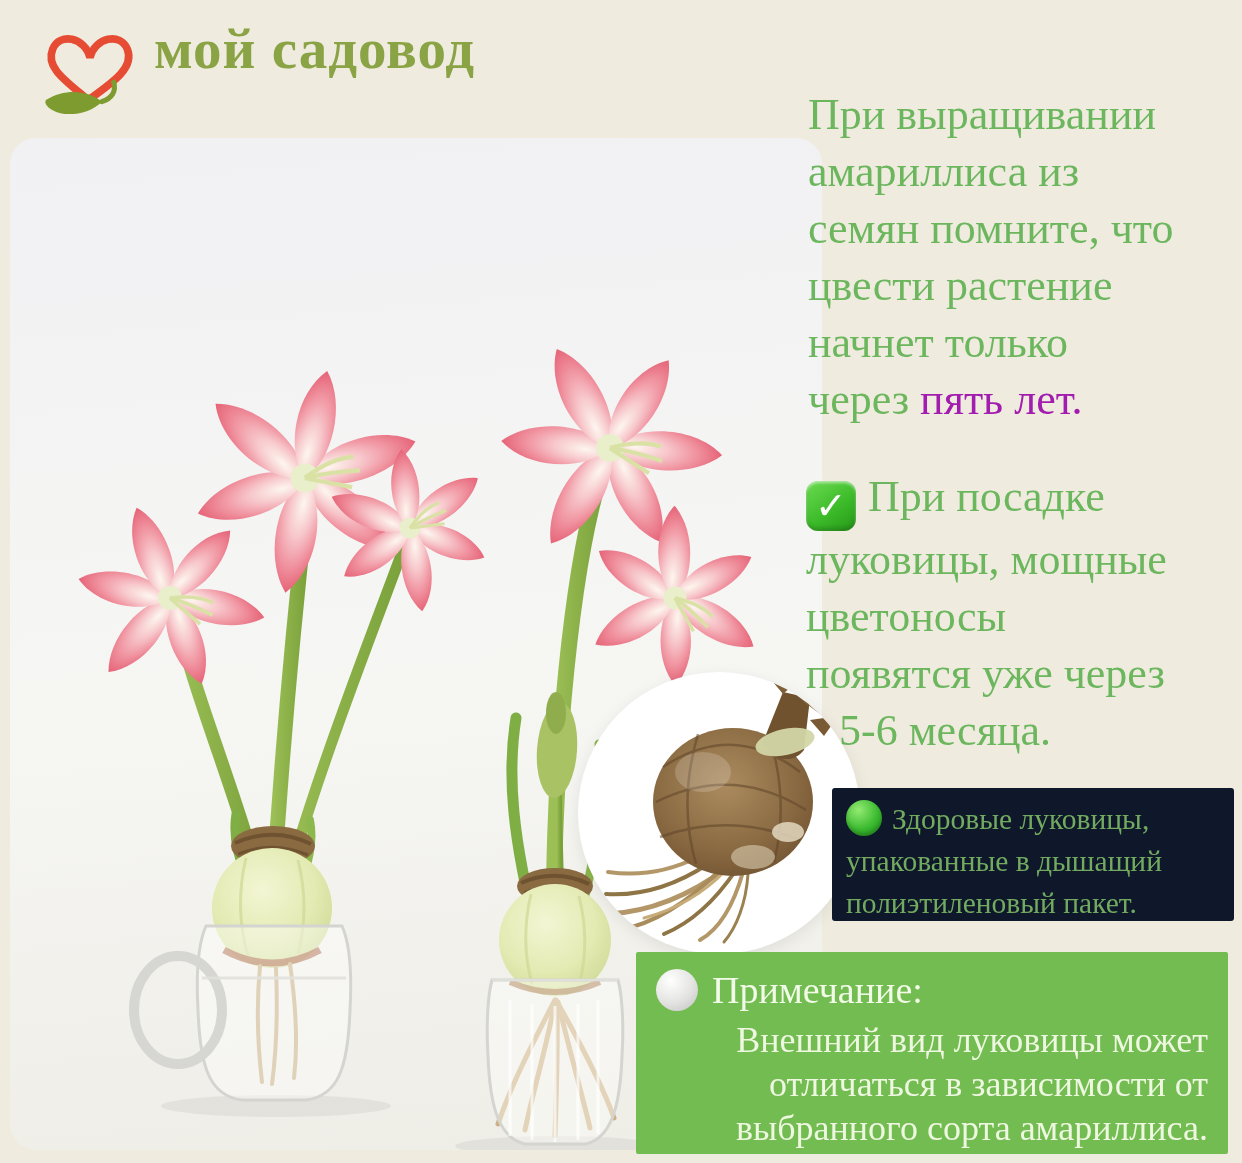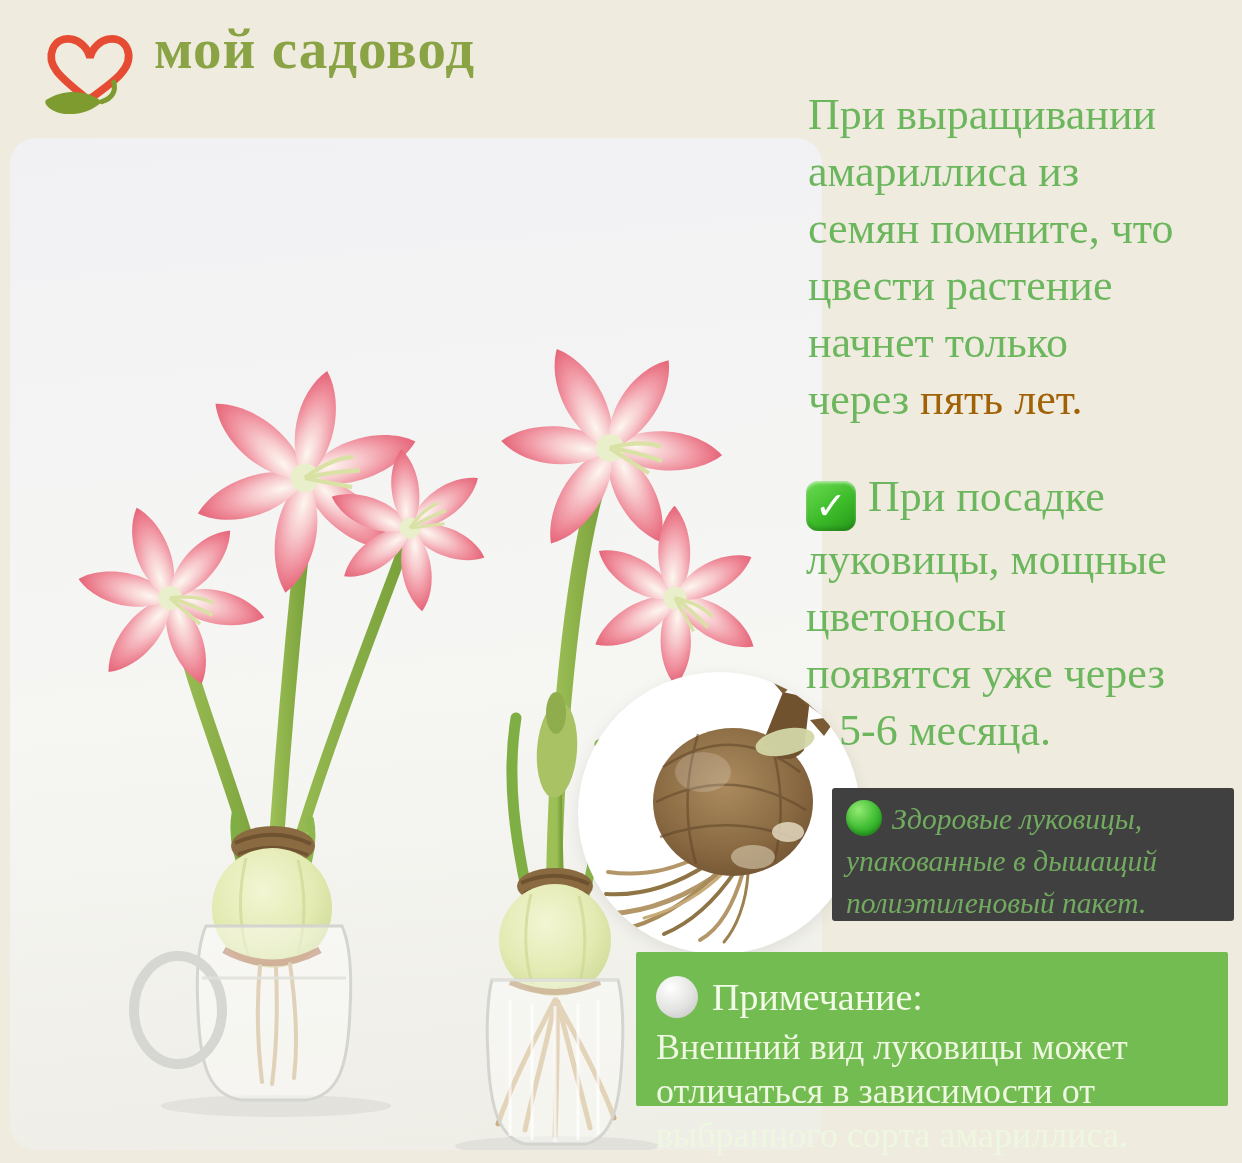--- a/index.html
+++ b/index.html
@@ -51,21 +51,21 @@
   .bulb-inset svg{display:block;width:100%;height:100%;}
 
   
   .p1{
     position:absolute;left:808px;top:86px;width:436px;
     font-size:44px;line-height:57px;
     white-space:pre-line;
     z-index:2;
   }
   .p1 .green{color:#6cb65e;}
-  .p1 .red{color:#a16207;}
+  .p1 .red{color:#a21caf;}
 
   .p2{
     position:absolute;left:806px;top:468px;width:440px;
     font-size:44px;line-height:57px;
     color:#6cb65e;
     white-space:pre-line;
     z-index:2;
   }
   .check-emoji{
     display:inline-block;width:50px;height:50px;
@@ -80,59 +80,59 @@
     font-family:"DejaVu Sans",sans-serif;
     color:#ffffff;font-size:38px;font-weight:bold;
     line-height:50px;display:block;
   }
 
   
   .white-card{
     position:absolute;left:832px;top:788px;
     width:402px;height:133px;
     box-sizing:border-box;
-    background:#404040;
+    background:#0f172a;
     border-radius:3px;
     padding:10px 14px;
     font-size:29.5px;line-height:42px;
     color:#72ab60;
     z-index:4;
-    font-style:italic;
   }
   .white-card .card-text{white-space:pre-line;}
   .green-sphere{
     display:inline-block;width:36px;height:36px;border-radius:50%;
     background:radial-gradient(circle at 35% 28%,#93ea72 0%,#3cbb31 55%,#1b8c17 100%);
     box-shadow:inset 0 -3px 4px rgba(0,0,0,0.2);
     vertical-align:-7px;margin-right:10px;
   }
 
   
   .green-card{
     position:absolute;left:636px;top:952px;
-    width:592px;height:154px;
+    width:592px;height:202px;
     box-sizing:border-box;
     background:#73bc51;
     border-radius:2px;
-    padding:19px 20px 0 20px;
+    padding:12px 20px 0 20px;
     z-index:5;
   }
   .note-title-row{
     font-size:38px;line-height:52px;color:#f2fae8;
   }
   .white-sphere{
     display:inline-block;width:42px;height:42px;border-radius:50%;
     background:radial-gradient(circle at 35% 28%,#ffffff 0%,#e3e3e1 55%,#bfbfbd 100%);
     vertical-align:-8px;margin-right:14px;
   }
   .note-body{
     font-size:36px;line-height:44px;
     color:#eef7e0;
     white-space:pre-line;
     margin-top:2px;
+    text-align:right;
   }
 </style>
 </head>
 <body>
 
 <div class="canvas">
 
   <header class="logo">
     <svg width="112" height="104" viewBox="0 0 132 118" aria-hidden="true">
       <path d="M64,92 C38,70 13,54 22,32 C30,12 60,18 66,42 C72,18 102,12 110,32 C119,54 92,72 64,92" fill="none" stroke="#e64b33" stroke-width="9" stroke-linecap="round"></path>

